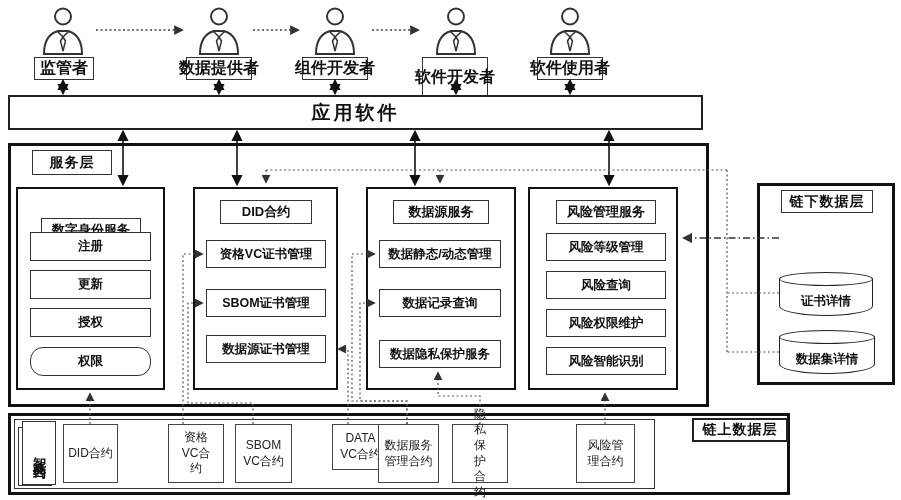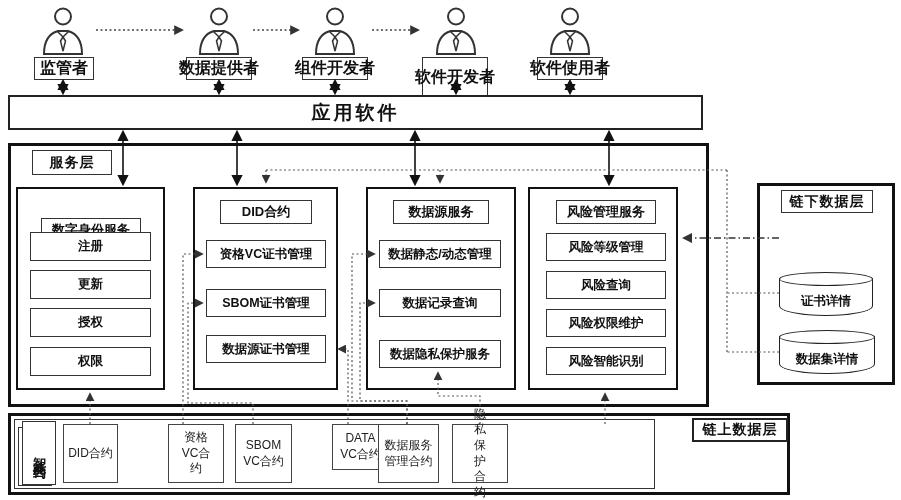--- a/index.html
+++ b/index.html
@@ -149,21 +149,21 @@
   <div class="abs medbox center appbar-text" style="left:8px;top:95px;width:695px;height:35px;">应用软件</div>
 
   <div class="abs thickbox" style="left:8px;top:143px;width:701px;height:264px;"></div>
   <div class="abs thinbox center layer-label" style="left:32px;top:150px;width:80px;height:25px;z-index:5;">服务层</div>
 
   <div class="abs thickbox" style="left:16px;top:187px;width:149px;height:203px;border-width:2.5px;"></div>
   <div class="abs thinbox center svc-title" style="left:41px;top:200px;width:100px;height:24px;margin-top:18px;">数字身份服务</div>
   <div class="abs thinbox center svc-item" style="left:30px;top:232px;width:121px;height:29px;">注册</div>
   <div class="abs thinbox center svc-item" style="left:30px;top:270px;width:121px;height:29px;">更新</div>
   <div class="abs thinbox center svc-item" style="left:30px;top:308px;width:121px;height:29px;">授权</div>
-  <div class="abs thinbox center svc-item" style="left:30px;top:347px;width:121px;height:29px;">权限</div>
+  <div class="abs thinbox center svc-item" style="left:30px;top:347px;width:121px;height:29px;border-radius:13px;">权限</div>
 
   <div class="abs thickbox" style="left:193px;top:187px;width:145px;height:203px;border-width:2.5px;"></div>
   <div class="abs thinbox center svc-title" style="left:220px;top:200px;width:92px;height:24px;">DID合约</div>
   <div class="abs thinbox center svc-item" style="left:206px;top:240px;width:120px;height:28px;">资格VC证书管理</div>
   <div class="abs thinbox center svc-item" style="left:206px;top:289px;width:120px;height:28px;">SBOM证书管理</div>
   <div class="abs thinbox center svc-item" style="left:206px;top:335px;width:120px;height:28px;">数据源证书管理</div>
 
   <div class="abs thickbox" style="left:366px;top:187px;width:150px;height:203px;border-width:2.5px;"></div>
   <div class="abs thinbox center svc-title" style="left:393px;top:200px;width:96px;height:24px;">数据源服务</div>
   <div class="abs thinbox center svc-item" style="left:379px;top:240px;width:122px;height:28px;">数据静态/动态管理</div>
@@ -197,14 +197,15 @@
 
   <div class="abs thinbox" style="left:18px;top:427px;width:34px;height:59px;"></div>
   <div class="abs thinbox center sc-vert" style="left:22px;top:421px;width:34px;height:64px;z-index:6;">智能合约</div>
 
   <div class="abs contract center" style="left:63px;top:424px;width:55px;height:59px;">DID合约</div>
   <div class="abs contract center" style="left:168px;top:424px;width:56px;height:59px;padding:0 8px;">资格VC合约</div>
   <div class="abs contract center" style="left:235px;top:424px;width:57px;height:59px;padding:0 6px;">SBOM VC合约</div>
   <div class="abs contract center" style="left:302px;top:424px;width:57px;height:46px;padding:0 6px;margin-left:30px;">DATA VC合约</div>
   <div class="abs contract center" style="left:378px;top:424px;width:61px;height:59px;padding:0 5px;">数据服务管理合约</div>
   <div class="abs contract center" style="left:452px;top:424px;width:56px;height:59px;padding:0 21px;">隐私保护合约</div>
+  <div class="abs contract center" style="left:576px;top:424px;width:59px;height:59px;padding:0 7px;">风险管理合约</div>
 
 </div>
 
 </body></html>

